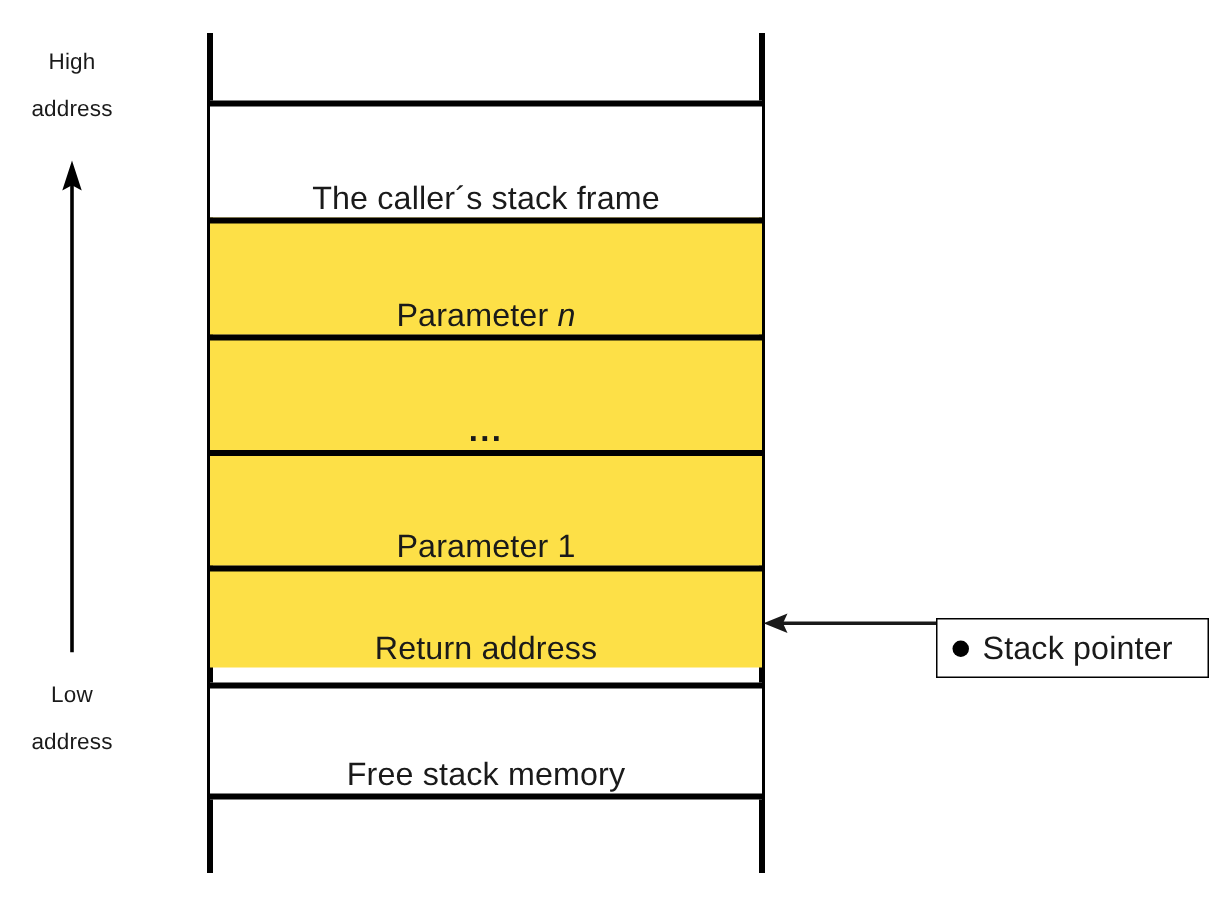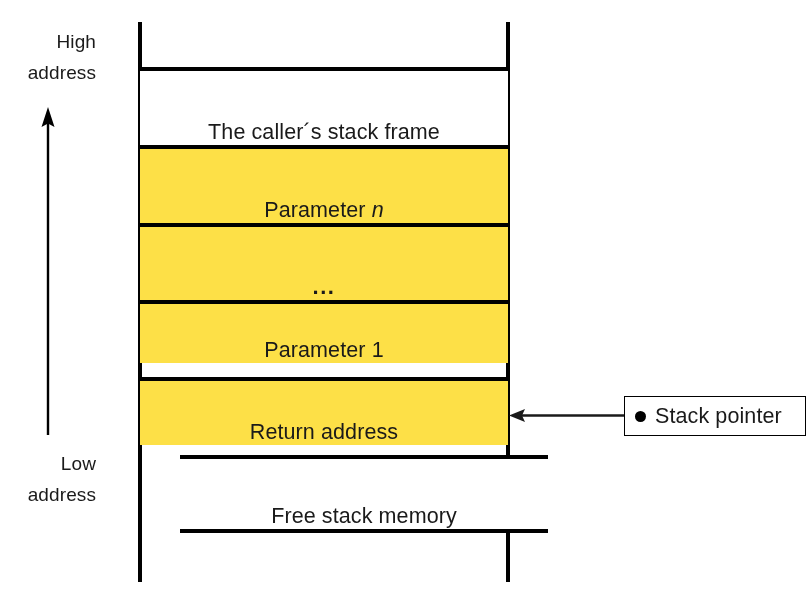--- a/index.html
+++ b/index.html
@@ -14,22 +14,22 @@
     background: #ffffff;
     font-family: "Liberation Sans", sans-serif;
     overflow: hidden;
   }
 
   
   .addr-label {
     position: absolute;
     width: 96px;
     left: 0px;
-    text-align: right;
-    font-size: 19px;
+    text-align: center;
+    font-size: 15px;
     line-height: 31px;
     color: #1a1a1a;
     letter-spacing: 0.1px;
   }
   #high-address-label { top: 26px; }
   #low-address-label  { top: 448px; }
 
   
   #direction-arrow {
     position: absolute;
@@ -73,36 +73,35 @@
     border-top: 4px solid #000000;
     display: flex;
     align-items: flex-end;
     justify-content: center;
     font-size: 21.5px;
     color: #1a1a1a;
     letter-spacing: 0.1px;
   }
   .stack-row.last-framed {
     border-bottom: 4px solid #000000;
-    margin-left: 40px;
   }
   .row-fill-white  { background: #ffffff; }
   .row-fill-yellow { background: #fde047; }
   .row-label em { font-style: italic; }
   .row-label.ellipsis {
     font-weight: bold;
     font-size: 22px;
     letter-spacing: 1.5px;
   }
 
   
   #stack-pointer-box {
     position: absolute;
     left: 624px;
-    top: 396px;
+    top: 412px;
     width: 182px;
     height: 40px;
     box-sizing: border-box;
     border: 1.6px solid #000000;
     background: #ffffff;
     display: flex;
     align-items: center;
   }
   #stack-pointer-dot {
     width: 11px;
@@ -155,21 +154,21 @@
 
     <div class="stack-row row-fill-white" style="top: 45px; height: 78px;">
           <span class="row-label">The caller´s stack frame</span>
         </div>
         <div class="stack-row row-fill-yellow" style="top: 123px; height: 78px;">
           <span class="row-label">Parameter <em>n</em></span>
         </div>
         <div class="stack-row row-fill-yellow" style="top: 201px; height: 77px;">
           <span class="row-label ellipsis">...</span>
         </div>
-        <div class="stack-row row-fill-yellow" style="top: 278px; height: 63px;">
+        <div class="stack-row row-fill-yellow" style="top: 278px; height: 77px;">
           <span class="row-label">Parameter 1</span>
         </div>
         <div class="stack-row row-fill-yellow" style="top: 355px; height: 68px;">
           <span class="row-label">Return address</span>
         </div>
         <div class="stack-row row-fill-white last-framed" style="top: 433px; height: 78px;">
           <span class="row-label">Free stack memory</span>
         </div>
       </div>
   </div>

